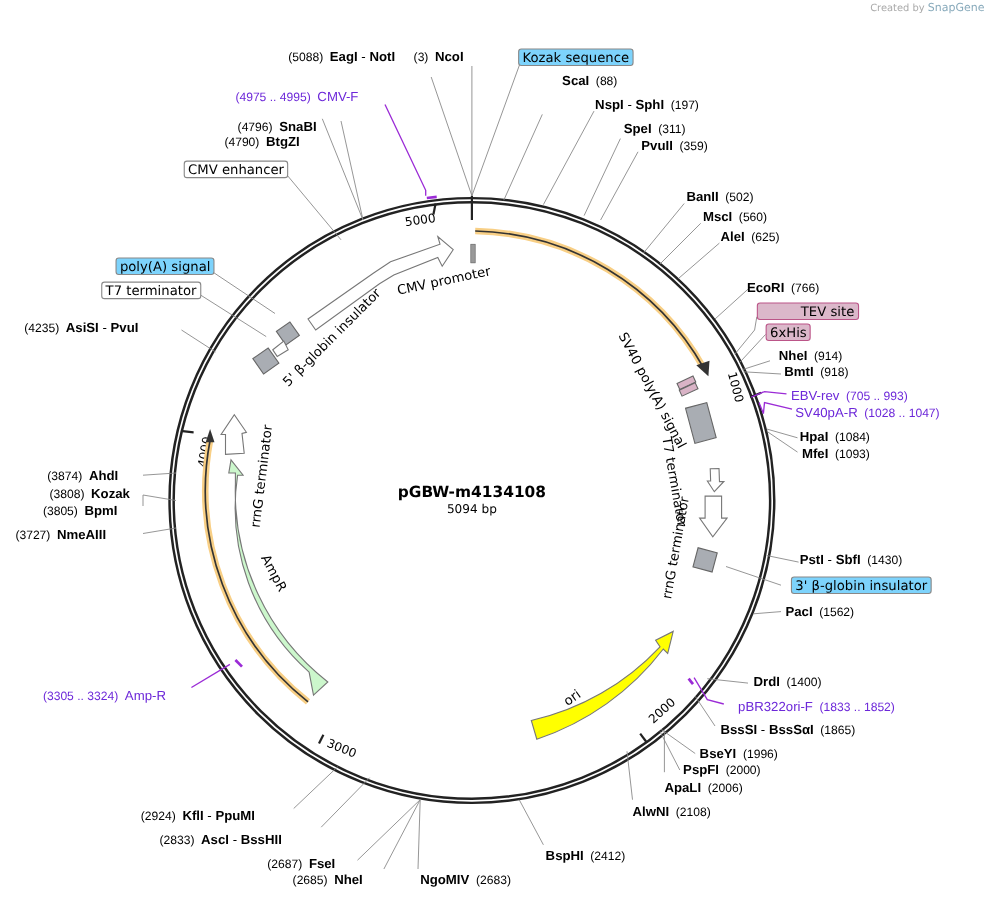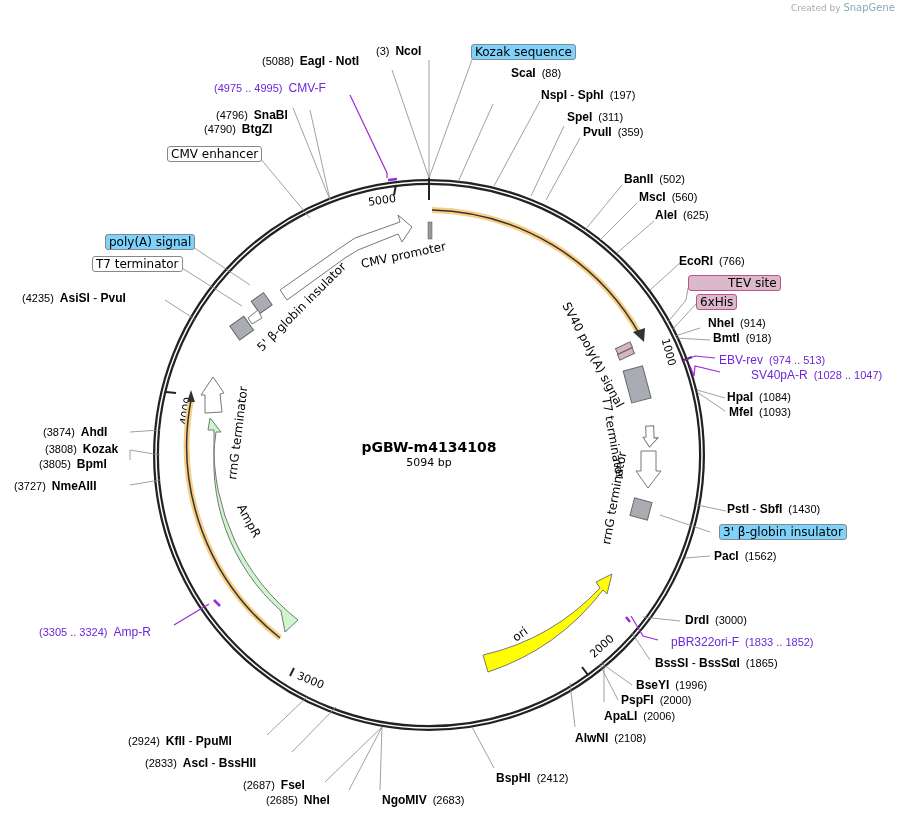--- a/index.html
+++ b/index.html
@@ -142,53 +142,53 @@
 
 <div class="box gray" style="left:471px;top:44px;">Kozak sequence</div>
 <div class="box white" style="left:167px;top:146px;">CMV enhancer</div>
 <div class="box gray" style="left:105px;top:234px;">poly(A) signal</div>
 <div class="box white" style="left:92px;top:256px;">T7 terminator</div>
 <div class="box pink" style="left:688px;top:275px;padding-left:39px;">TEV site</div>
 <div class="box pink" style="left:696px;top:294px;">6xHis</div>
 <div class="box gray" style="left:719px;top:524px;">3' β-globin insulator</div>
 
 <div class="lbl" style="left:370px;top:44px;"><span class="p">(3)</span><span class="n">NcoI</span></div>
-<div class="lbl" style="left:256px;top:54px;"><span class="p">(5088)</span><span class="n">EagI</span> - <span class="n">NotI</span></div>
+<div class="lbl" style="left:256px;top:44px;"><span class="p">(5088)</span><span class="n">EagI</span> - <span class="n">NotI</span></div>
 <div class="lbl" style="left:210px;top:108px;"><span class="p">(4796)</span><span class="n">SnaBI</span></div>
 <div class="lbl" style="left:198px;top:122px;"><span class="p">(4790)</span><span class="n">BtgZI</span></div>
 <div class="lbl" style="left:16px;top:291px;"><span class="p">(4235)</span><span class="n">AsiSI</span> - <span class="n">PvuI</span></div>
 <div class="lbl" style="left:37px;top:425px;"><span class="p">(3874)</span><span class="n">AhdI</span></div>
 <div class="lbl" style="left:39px;top:442px;"><span class="p">(3808)</span><span class="n">Kozak</span></div>
 <div class="lbl" style="left:33px;top:457px;"><span class="p">(3805)</span><span class="n">BpmI</span></div>
 <div class="lbl" style="left:8px;top:479px;"><span class="p">(3727)</span><span class="n">NmeAIII</span></div>
 <div class="lbl" style="left:122px;top:734px;"><span class="p">(2924)</span><span class="n">KflI</span> - <span class="n">PpuMI</span></div>
 <div class="lbl" style="left:139px;top:756px;text-align:right;"><span class="p">(2833)</span><span class="n">AscI</span> - <span class="n">BssHII</span></div>
 <div class="lbl" style="left:237px;top:778px;"><span class="p">(2687)</span><span class="n">FseI</span></div>
 <div class="lbl" style="left:260px;top:793px;"><span class="p">(2685)</span><span class="n">NheI</span></div>
 
 <div class="lbl" style="left:382px;top:793px;"><span class="n">NgoMIV</span><span class="p">(2683)</span></div>
 <div class="lbl" style="left:496px;top:771px;"><span class="n">BspHI</span><span class="p">(2412)</span></div>
 <div class="lbl" style="left:575px;top:731px;"><span class="n">AlwNI</span><span class="p">(2108)</span></div>
 <div class="lbl" style="left:604px;top:709px;"><span class="n">ApaLI</span><span class="p">(2006)</span></div>
 <div class="lbl" style="left:621px;top:693px;"><span class="n">PspFI</span><span class="p">(2000)</span></div>
 <div class="lbl" style="left:636px;top:678px;"><span class="n">BseYI</span><span class="p">(1996)</span></div>
 <div class="lbl" style="left:655px;top:656px;"><span class="n">BssSI</span> - <span class="n">BssSαI</span><span class="p">(1865)</span></div>
-<div class="lbl" style="left:685px;top:613px;"><span class="n">DrdI</span><span class="p">(3000)</span></div>
+<div class="lbl" style="left:685px;top:613px;"><span class="n">DrdI</span><span class="p">(1400)</span></div>
 <div class="lbl" style="left:714px;top:549px;"><span class="n">PacI</span><span class="p">(1562)</span></div>
 <div class="lbl" style="left:727px;top:502px;"><span class="n">PstI</span> - <span class="n">SbfI</span><span class="p">(1430)</span></div>
 <div class="lbl" style="left:729px;top:405px;"><span class="n">MfeI</span><span class="p">(1093)</span></div>
 <div class="lbl" style="left:727px;top:390px;"><span class="n">HpaI</span><span class="p">(1084)</span></div>
 <div class="lbl" style="left:713px;top:331px;"><span class="n">BmtI</span><span class="p">(918)</span></div>
 <div class="lbl" style="left:708px;top:316px;"><span class="n">NheI</span><span class="p">(914)</span></div>
 <div class="lbl" style="left:679px;top:254px;"><span class="n">EcoRI</span><span class="p">(766)</span></div>
 <div class="lbl" style="left:655px;top:208px;"><span class="n">AleI</span><span class="p">(625)</span></div>
 <div class="lbl" style="left:639px;top:190px;"><span class="n">MscI</span><span class="p">(560)</span></div>
 <div class="lbl" style="left:624px;top:172px;"><span class="n">BanII</span><span class="p">(502)</span></div>
 <div class="lbl" style="left:583px;top:125px;"><span class="n">PvuII</span><span class="p">(359)</span></div>
 <div class="lbl" style="left:567px;top:110px;"><span class="n">SpeI</span><span class="p">(311)</span></div>
 <div class="lbl" style="left:541px;top:88px;"><span class="n">NspI</span> - <span class="n">SphI</span><span class="p">(197)</span></div>
 <div class="lbl" style="left:511px;top:66px;"><span class="n">ScaI</span><span class="p">(88)</span></div>
 
 <div class="lbl pri" style="left:208px;top:81px;"><span class="p">(4975 .. 4995)</span><span>CMV-F</span></div>
-<div class="lbl pri" style="left:719px;top:353px;"><span>EBV-rev</span><span class="p">(974 .. 513)</span></div>
-<div class="lbl pri" style="left:723px;top:368px;margin-left:28px;"><span>SV40pA-R</span><span class="p">(1028 .. 1047)</span></div>
+<div class="lbl pri" style="left:719px;top:353px;"><span>EBV-rev</span><span class="p">(705 .. 993)</span></div>
+<div class="lbl pri" style="left:723px;top:368px;"><span>SV40pA-R</span><span class="p">(1028 .. 1047)</span></div>
 <div class="lbl pri" style="left:671px;top:635px;"><span>pBR322ori-F</span><span class="p">(1833 .. 1852)</span></div>
 <div class="lbl pri" style="left:33px;top:625px;"><span class="p">(3305 .. 3324)</span><span>Amp-R</span></div>
 
 </body></html>

